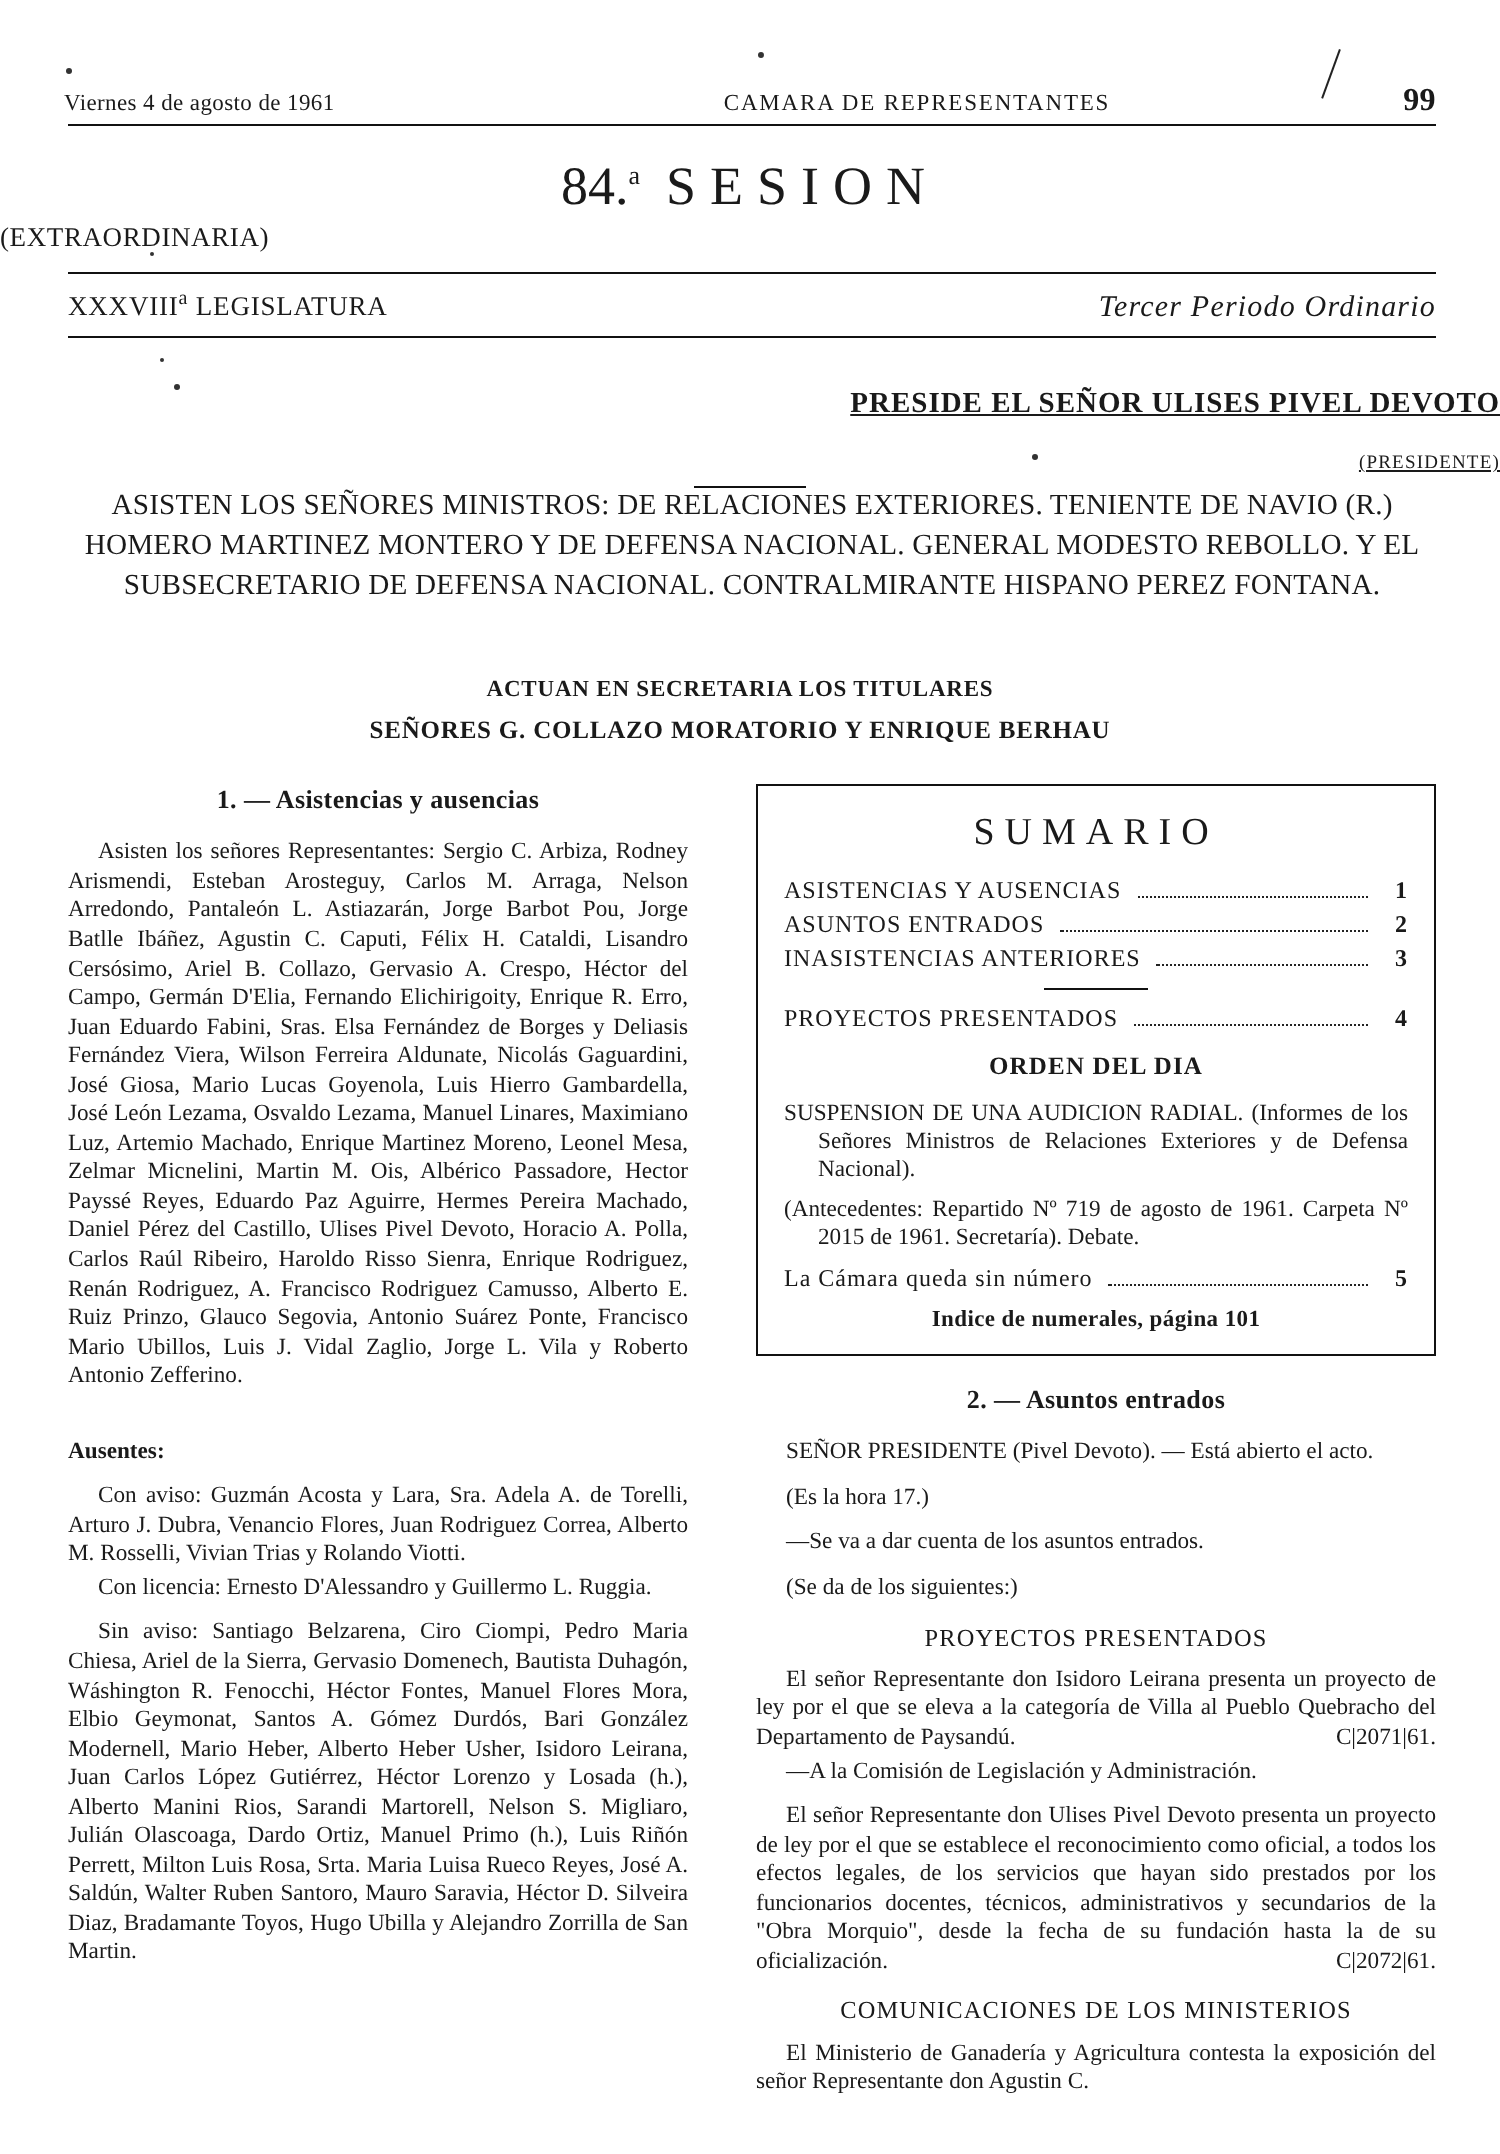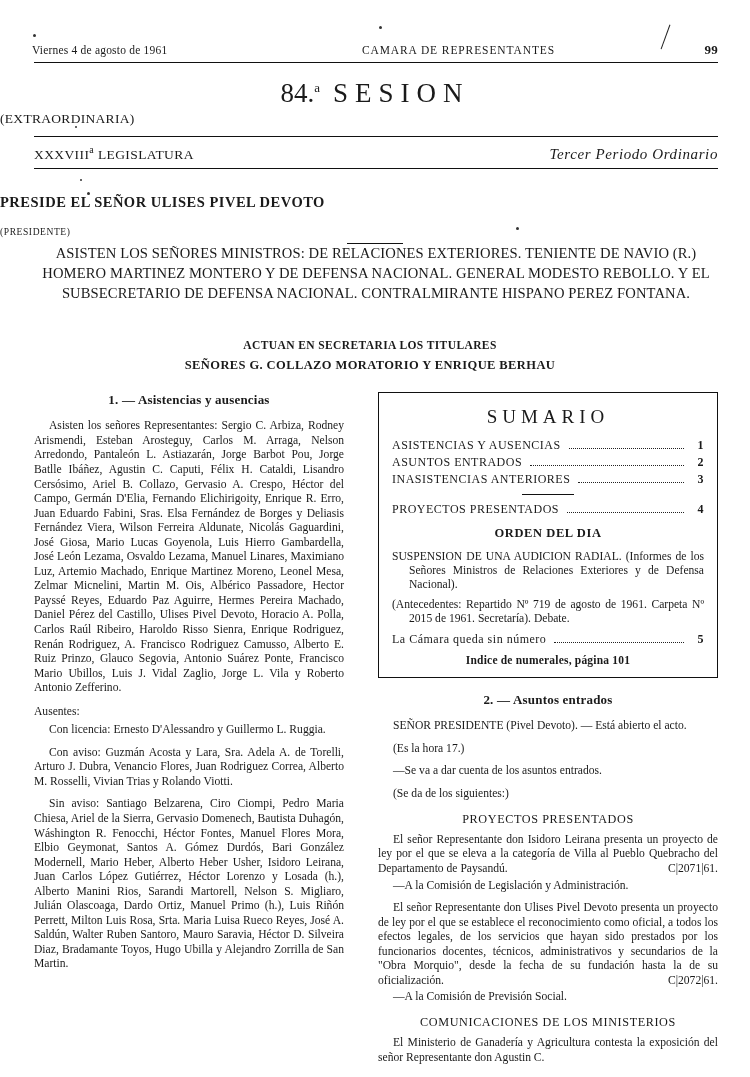--- a/index.html
+++ b/index.html
@@ -39,21 +39,21 @@
   .runhead-center {
     flex: 1;
     text-align: center;
     letter-spacing: 0.9px;
     font-size: 11.5px;
   }
   .runhead-page {
     width: 48px;
     text-align: right;
     font-weight: bold;
-    font-size: 13px;
+    font-size: 16px;
   }
   .rule-head {
     position: absolute;
     left: 34px; right: 32px;
     top: 62px;
     border-top: 1.6px solid #111;
   }
 
   
   .session-title {
@@ -103,21 +103,22 @@
     left: 34px; right: 32px;
     top: 168px;
     border-top: 1.7px solid #111;
   }
 
   
   .preside {
     position: absolute;
     left: 0; right: 0;
     top: 194px;
-    text-align: left;
+    text-align: right;
+    text-decoration: underline;
   }
   .preside-name {
     font-size: 14.5px;
     font-weight: bold;
     letter-spacing: 0.5px;
   }
   .preside-role {
     font-size: 9.5px;
     letter-spacing: 0.6px;
     margin-top: 16px;
@@ -174,22 +175,22 @@
     text-align: center;
     margin: 0 0 11px 0;
     letter-spacing: 0.2px;
   }
   p.body {
     margin: 0 0 2px 0;
     text-indent: 15px;
     text-align: justify;
   }
   p.sub-label {
-    margin: 9px 0 4px 0;
-    font-weight: normal;
+    margin: 23px 0 4px 0;
+    font-weight: bold;
     text-indent: 0;
     font-size: 11.6px;
   }
   p.gap { margin-top: 8px; }
 
   
   .sumario-box {
     border: 1.6px solid #111;
     padding: 8px 13px 10px 13px;
     box-sizing: border-box;
@@ -313,22 +314,22 @@
 
   <div class="secretaries">
     <div class="sec-line1">ACTUAN EN SECRETARIA LOS TITULARES</div>
     <div class="sec-line2">SEÑORES G. COLLAZO MORATORIO Y ENRIQUE BERHAU</div>
   </div>
 
   <div class="col col-left">
     <div class="sec-head">1. — Asistencias y ausencias</div>
     <p class="body">Asisten los señores Representantes: Sergio C. Arbiza, Rodney Arismendi, Esteban Arosteguy, Carlos M. Arraga, Nelson Arredondo, Pantaleón L. Astiazarán, Jorge Barbot Pou, Jorge Batlle Ibáñez, Agustin C. Caputi, Félix H. Cataldi, Lisandro Cersósimo, Ariel B. Collazo, Gervasio A. Crespo, Héctor del Campo, Germán D'Elia, Fernando Elichirigoity, Enrique R. Erro, Juan Eduardo Fabini, Sras. Elsa Fernández de Borges y Deliasis Fernández Viera, Wilson Ferreira Aldunate, Nicolás Gaguardini, José Giosa, Mario Lucas Goyenola, Luis Hierro Gambardella, José León Lezama, Osvaldo Lezama, Manuel Linares, Maximiano Luz, Artemio Machado, Enrique Martinez Moreno, Leonel Mesa, Zelmar Micnelini, Martin M. Ois, Albérico Passadore, Hector Payssé Reyes, Eduardo Paz Aguirre, Hermes Pereira Machado, Daniel Pérez del Castillo, Ulises Pivel Devoto, Horacio A. Polla, Carlos Raúl Ribeiro, Haroldo Risso Sienra, Enrique Rodriguez, Renán Rodriguez, A. Francisco Rodriguez Camusso, Alberto E. Ruiz Prinzo, Glauco Segovia, Antonio Suárez Ponte, Francisco Mario Ubillos, Luis J. Vidal Zaglio, Jorge L. Vila y Roberto Antonio Zefferino.</p>
     <p class="sub-label">Ausentes:</p>
+    <p class="body gap">Con aviso: Guzmán Acosta y Lara, Sra. Adela A. de Torelli, Arturo J. Dubra, Venancio Flores, Juan Rodriguez Correa, Alberto M. Rosselli, Vivian Trias y Rolando Viotti.</p>
     <p class="body">Con licencia: Ernesto D'Alessandro y Guillermo L. Ruggia.</p>
-    <p class="body gap">Con aviso: Guzmán Acosta y Lara, Sra. Adela A. de Torelli, Arturo J. Dubra, Venancio Flores, Juan Rodriguez Correa, Alberto M. Rosselli, Vivian Trias y Rolando Viotti.</p>
     <p class="body gap">Sin aviso: Santiago Belzarena, Ciro Ciompi, Pedro Maria Chiesa, Ariel de la Sierra, Gervasio Domenech, Bautista Duhagón, Wáshington R. Fenocchi, Héctor Fontes, Manuel Flores Mora, Elbio Geymonat, Santos A. Gómez Durdós, Bari González Modernell, Mario Heber, Alberto Heber Usher, Isidoro Leirana, Juan Carlos López Gutiérrez, Héctor Lorenzo y Losada (h.), Alberto Manini Rios, Sarandi Martorell, Nelson S. Migliaro, Julián Olascoaga, Dardo Ortiz, Manuel Primo (h.), Luis Riñón Perrett, Milton Luis Rosa, Srta. Maria Luisa Rueco Reyes, José A. Saldún, Walter Ruben Santoro, Mauro Saravia, Héctor D. Silveira Diaz, Bradamante Toyos, Hugo Ubilla y Alejandro Zorrilla de San Martin.</p>
   </div>
 
   <div class="col col-right">
 
     <div class="sumario-box">
       <div class="sumario-title">SUMARIO</div>
 
       <div class="sum-row">
         <span class="sum-label">ASISTENCIAS Y AUSENCIAS</span>
@@ -373,19 +374,18 @@
     <p class="body gap">(Es la hora 17.)</p>
     <p class="body gap">—Se va a dar cuenta de los asuntos entrados.</p>
     <p class="body gap">(Se da de los siguientes:)</p>
 
     <div class="centered-head">PROYECTOS PRESENTADOS</div>
 
     <p class="body"><span>El señor Representante don Isidoro Leirana presenta un proyecto de ley por el que se eleva a la categoría de Villa al Pueblo Quebracho del Departamento de Paysandú.</span><span class="rightnum">C|2071|61.</span></p>
     <p class="body">—A la Comisión de Legislación y Administración.</p>
 
     <p class="body gap"><span>El señor Representante don Ulises Pivel Devoto presenta un proyecto de ley por el que se establece el reconocimiento como oficial, a todos los efectos legales, de los servicios que hayan sido prestados por los funcionarios docentes, técnicos, administrativos y secundarios de la "Obra Morquio", desde la fecha de su fundación hasta la de su oficialización.</span><span class="rightnum">C|2072|61.</span></p>
-    <p class="body">—A la Comisión de Previsión Social.</p>
 
     <div class="centered-head">COMUNICACIONES DE LOS MINISTERIOS</div>
     <p class="body">El Ministerio de Ganadería y Agricultura contesta la exposición del señor Representante don Agustin C.</p>
   </div>
 
 </div>
 
 </body></html>

